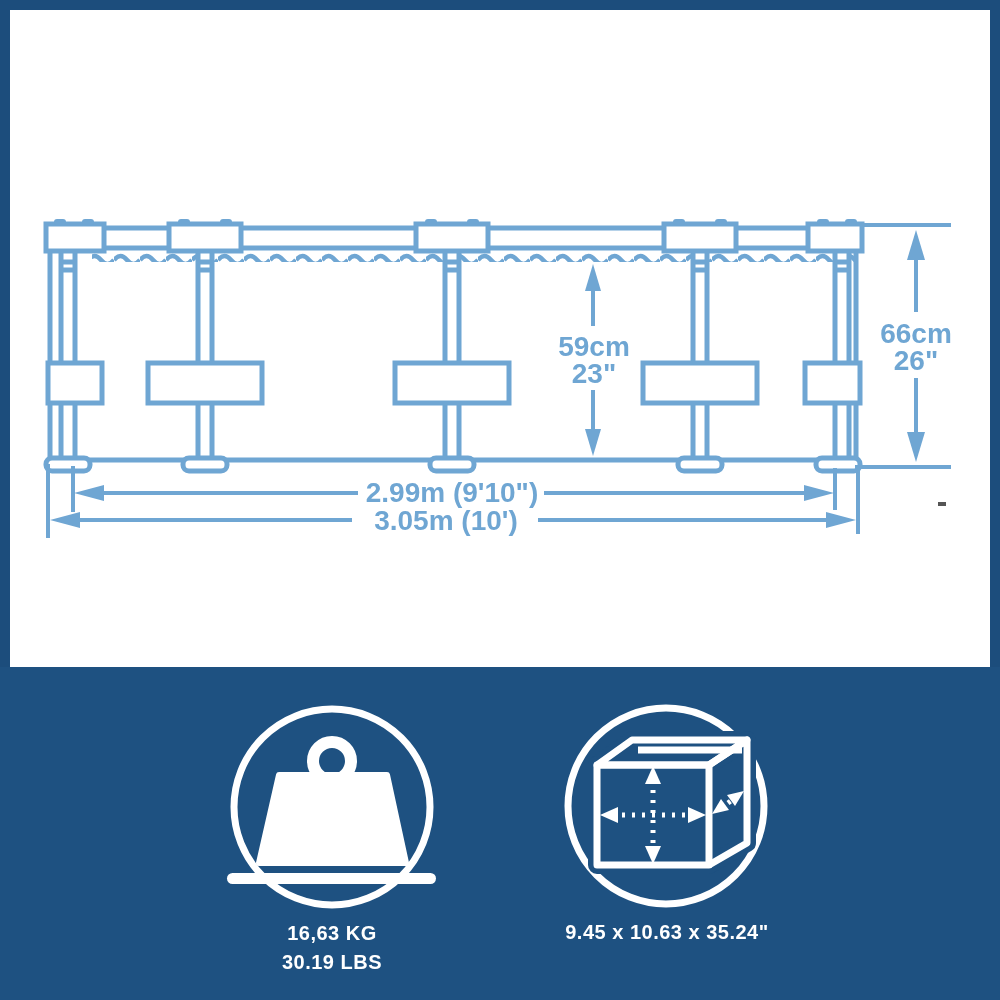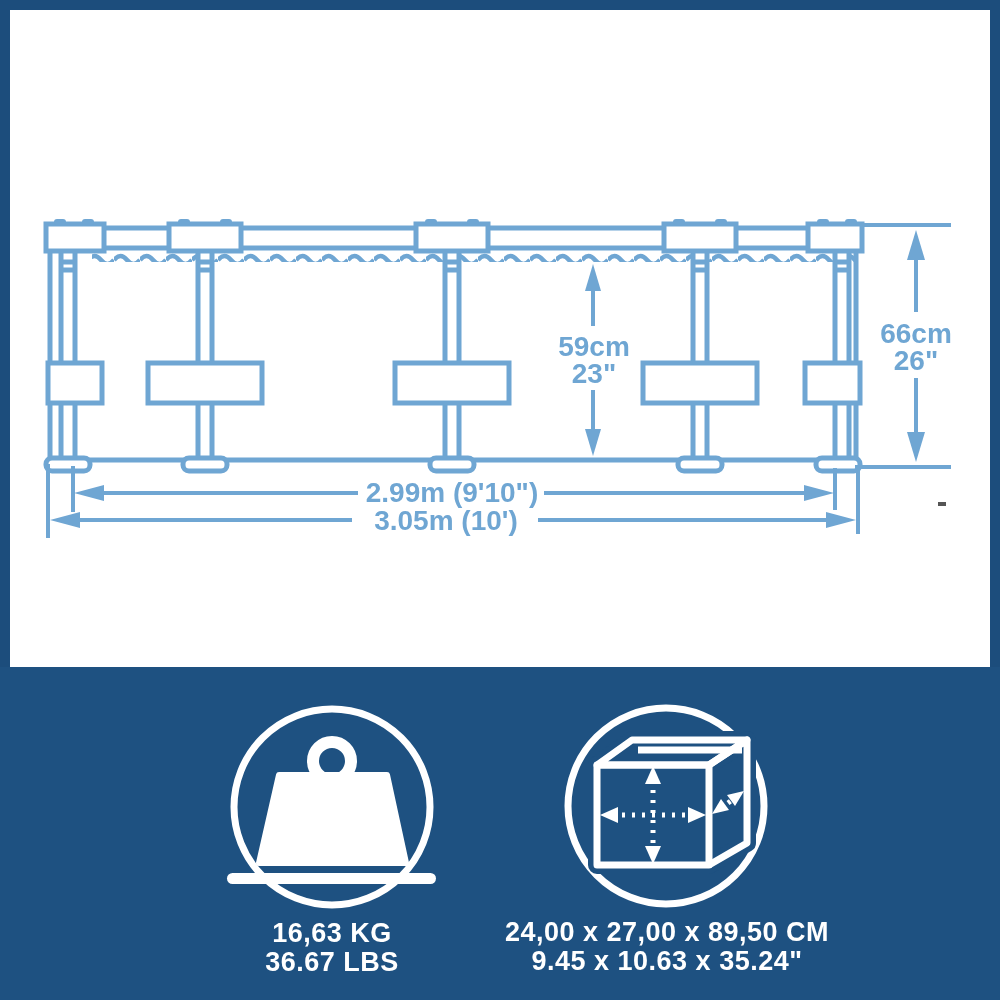--- a/index.html
+++ b/index.html
@@ -4,21 +4,21 @@
 <style>
   html,body{margin:0;padding:0;}
   body{width:1000px;height:1000px;position:relative;background:#1c4d7c;
        font-family:"Liberation Sans","DejaVu Sans",sans-serif;overflow:hidden;}
   .canvas{position:absolute;left:0;top:0;width:1000px;height:884px;}
   .white-area{position:absolute;left:10px;top:10px;width:980px;height:657px;background:#ffffff;}
   .white-area svg{position:absolute;left:0;top:0;}
   .footer{position:absolute;left:0;top:667px;width:1000px;height:333px;background:#1e5181;}
   .spec{position:absolute;text-align:center;color:#ffffff;}
   .spec svg{display:block;margin:0 auto;}
-  .spec-line{font-size:27px;font-weight:600;line-height:29px;letter-spacing:0.5px;white-space:nowrap;}
+  .spec-line{font-size:20px;font-weight:600;line-height:29px;letter-spacing:0.5px;white-space:nowrap;}
   #weight-spec{left:152px;top:30px;width:360px;}
   #box-spec{left:487px;top:29px;width:360px;}
   .dim-label{font-weight:bold;fill:#6fa6d3;}
   .dim-big{font-size:28px;}
 </style>
 </head>
 <body>
 
 <div class="canvas">
 
@@ -152,21 +152,21 @@
   <div class="footer">
 
     <div class="spec" id="weight-spec">
       <svg width="222" height="222" viewBox="0 0 222 222">
         <circle cx="111" cy="110" r="98" fill="none" stroke="#ffffff" stroke-width="7"></circle>
         <circle cx="111" cy="64" r="19" fill="none" stroke="#ffffff" stroke-width="12"></circle>
         <path d="M58,78 H166 L185,166 H38 Z" fill="#ffffff" stroke="#ffffff" stroke-width="6" stroke-linejoin="round"></path>
         <rect x="6" y="176" width="209" height="11" rx="5.5" fill="#ffffff"></rect>
       </svg>
       <div class="spec-line">16,63 KG</div>
-      <div class="spec-line">36.67 LBS</div>
+      <div class="spec-line">30.19 LBS</div>
     </div>
 
     <div class="spec" id="box-spec">
       <svg width="222" height="222" viewBox="0 0 222 222">
         <circle cx="110" cy="110" r="98" fill="none" stroke="#ffffff" stroke-width="7"></circle>
 
         <g fill="none" stroke="#1e5181" stroke-width="18" stroke-linejoin="round">
           <path d="M41,69 L76,44 H191 L153,69 Z"></path>
           <path d="M153,69 L191,44 V147 L153,169"></path>
           <rect x="41" y="69" width="112" height="100"></rect>
@@ -186,18 +186,17 @@
         </g>
         <g fill="#ffffff">
           <polygon points="97,70 89,88 105,88"></polygon>
           <polygon points="97,168 89,150 105,150"></polygon>
           <polygon points="44,119 62,111 62,127"></polygon>
           <polygon points="150,119 132,111 132,127"></polygon>
           <polygon points="188,95 179,110 171,99"></polygon>
           <polygon points="156,118 173,114 165,103"></polygon>
         </g>
       </svg>
-      <div class="spec-line">24,00 x 27,00 x 89,50 CM</div>
       <div class="spec-line">9.45 x 10.63 x 35.24"</div>
     </div>
 
   </div>
 </div>
 
 </body></html>

